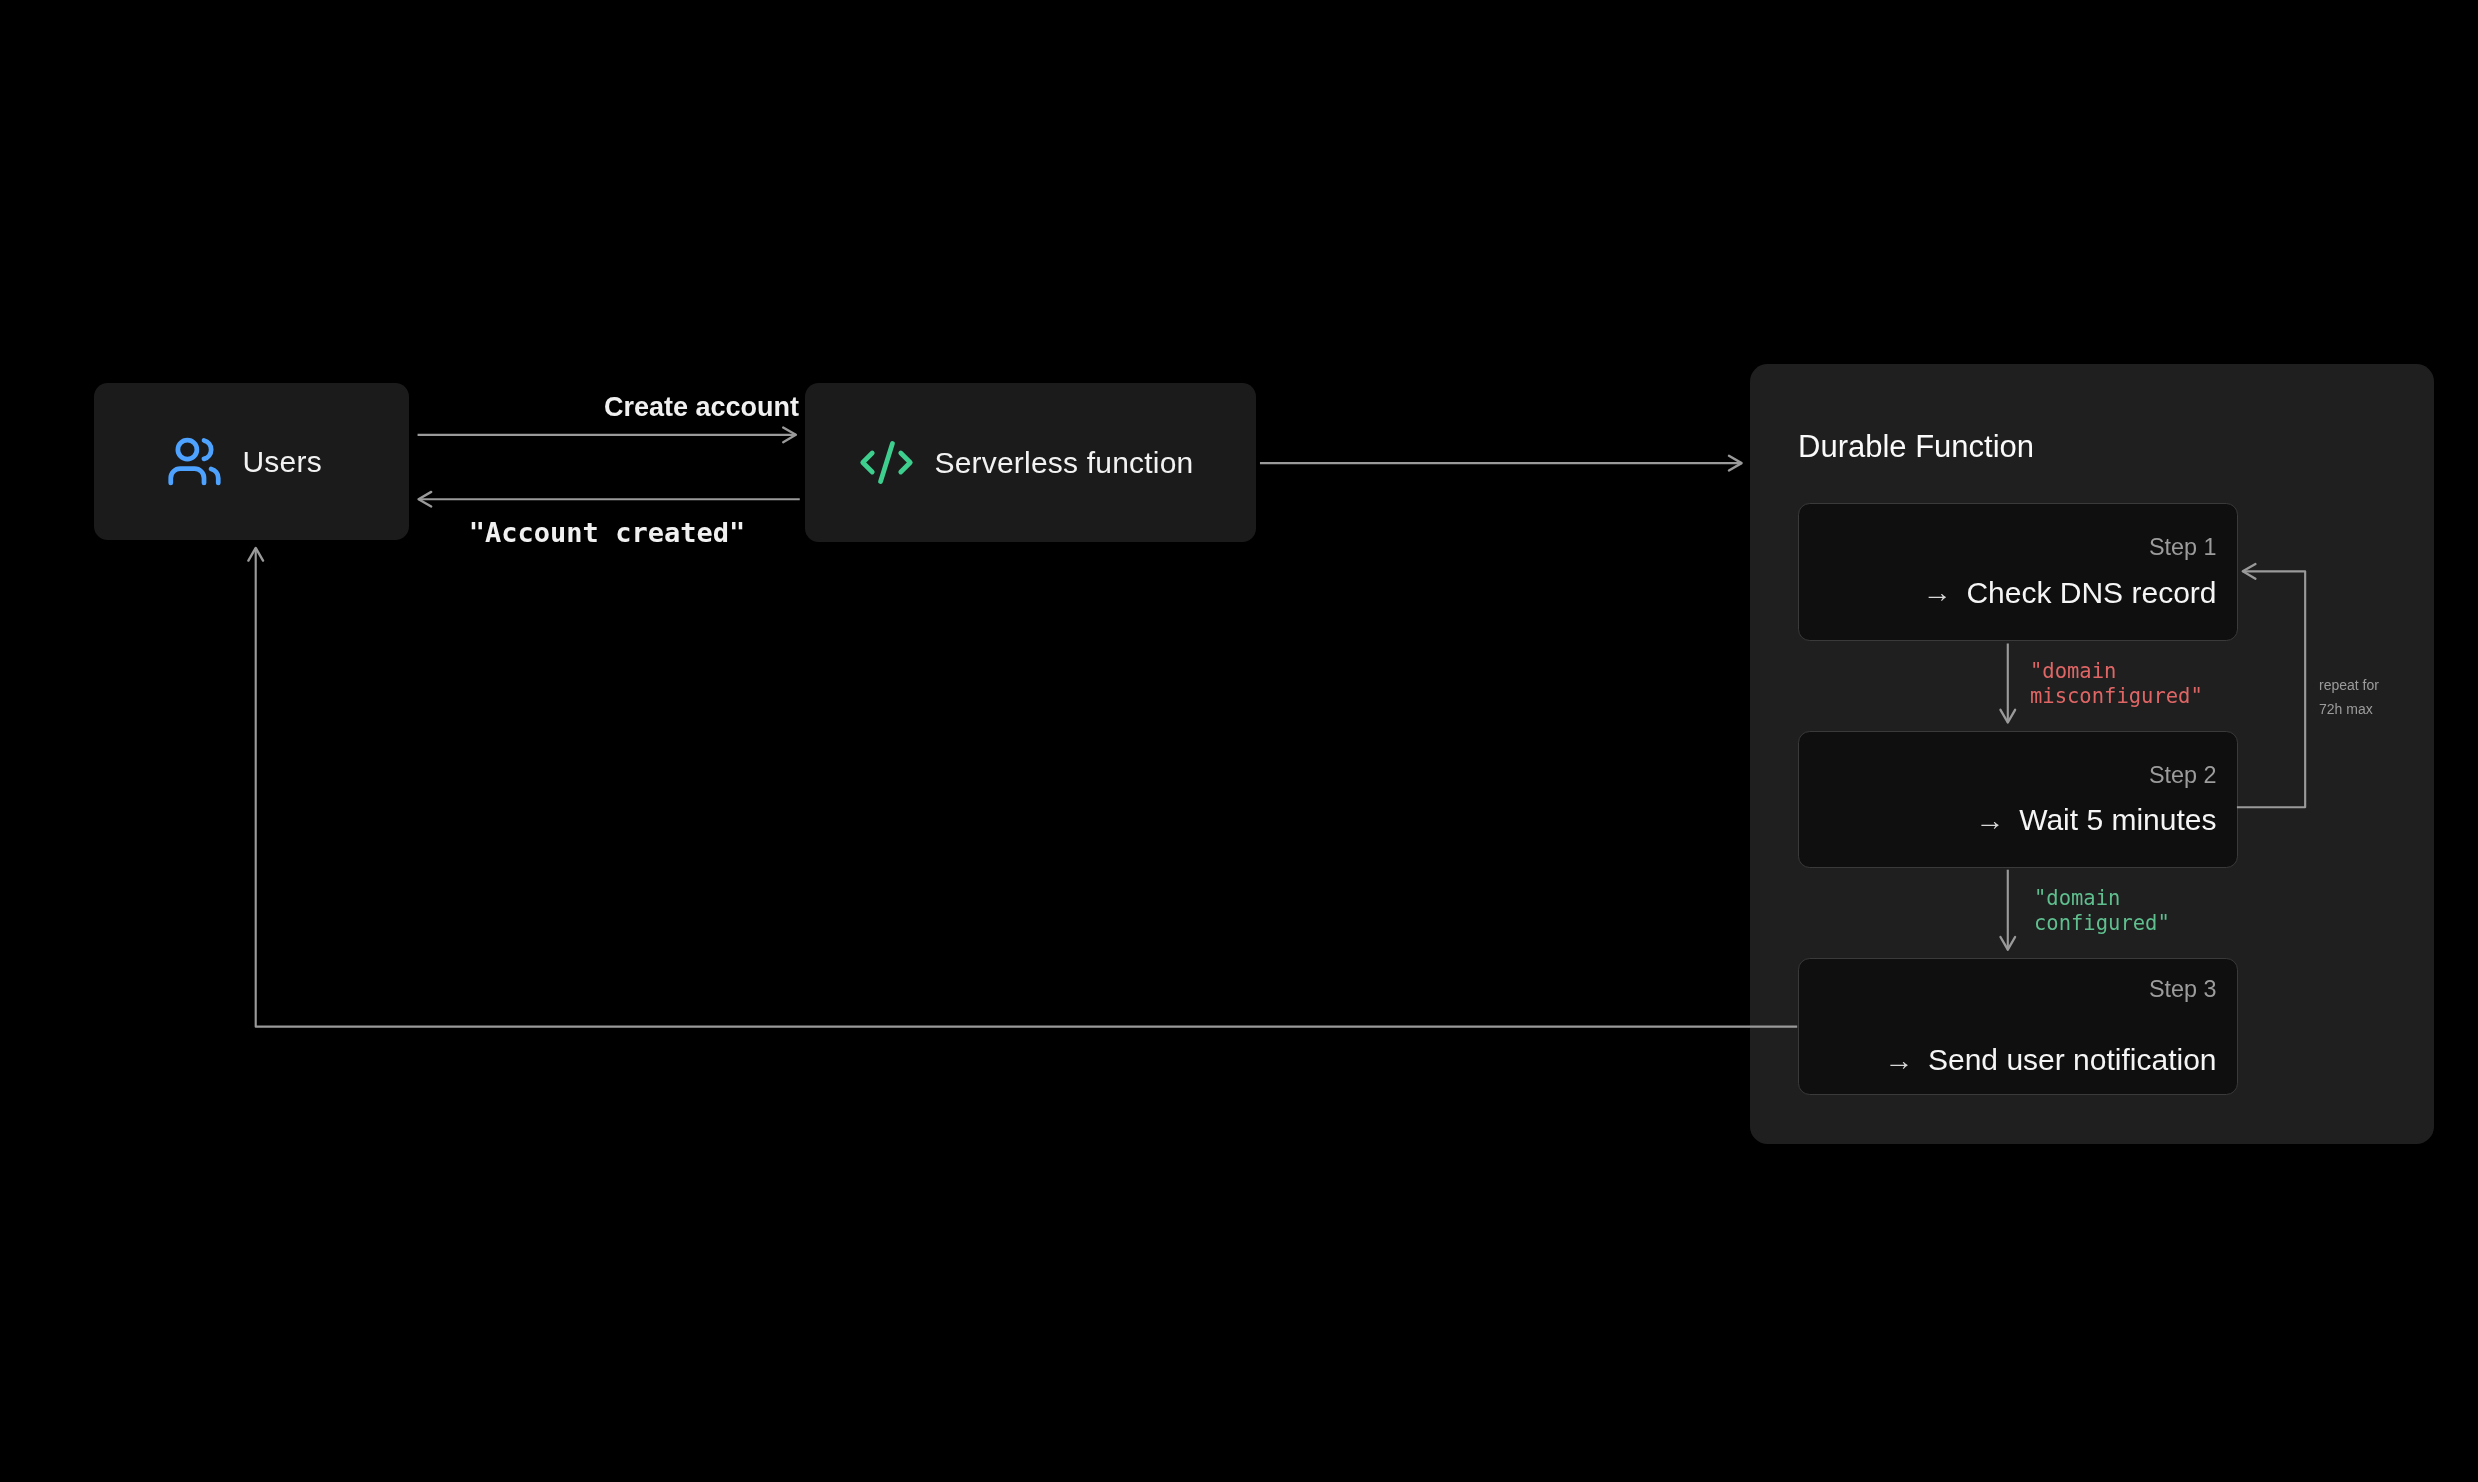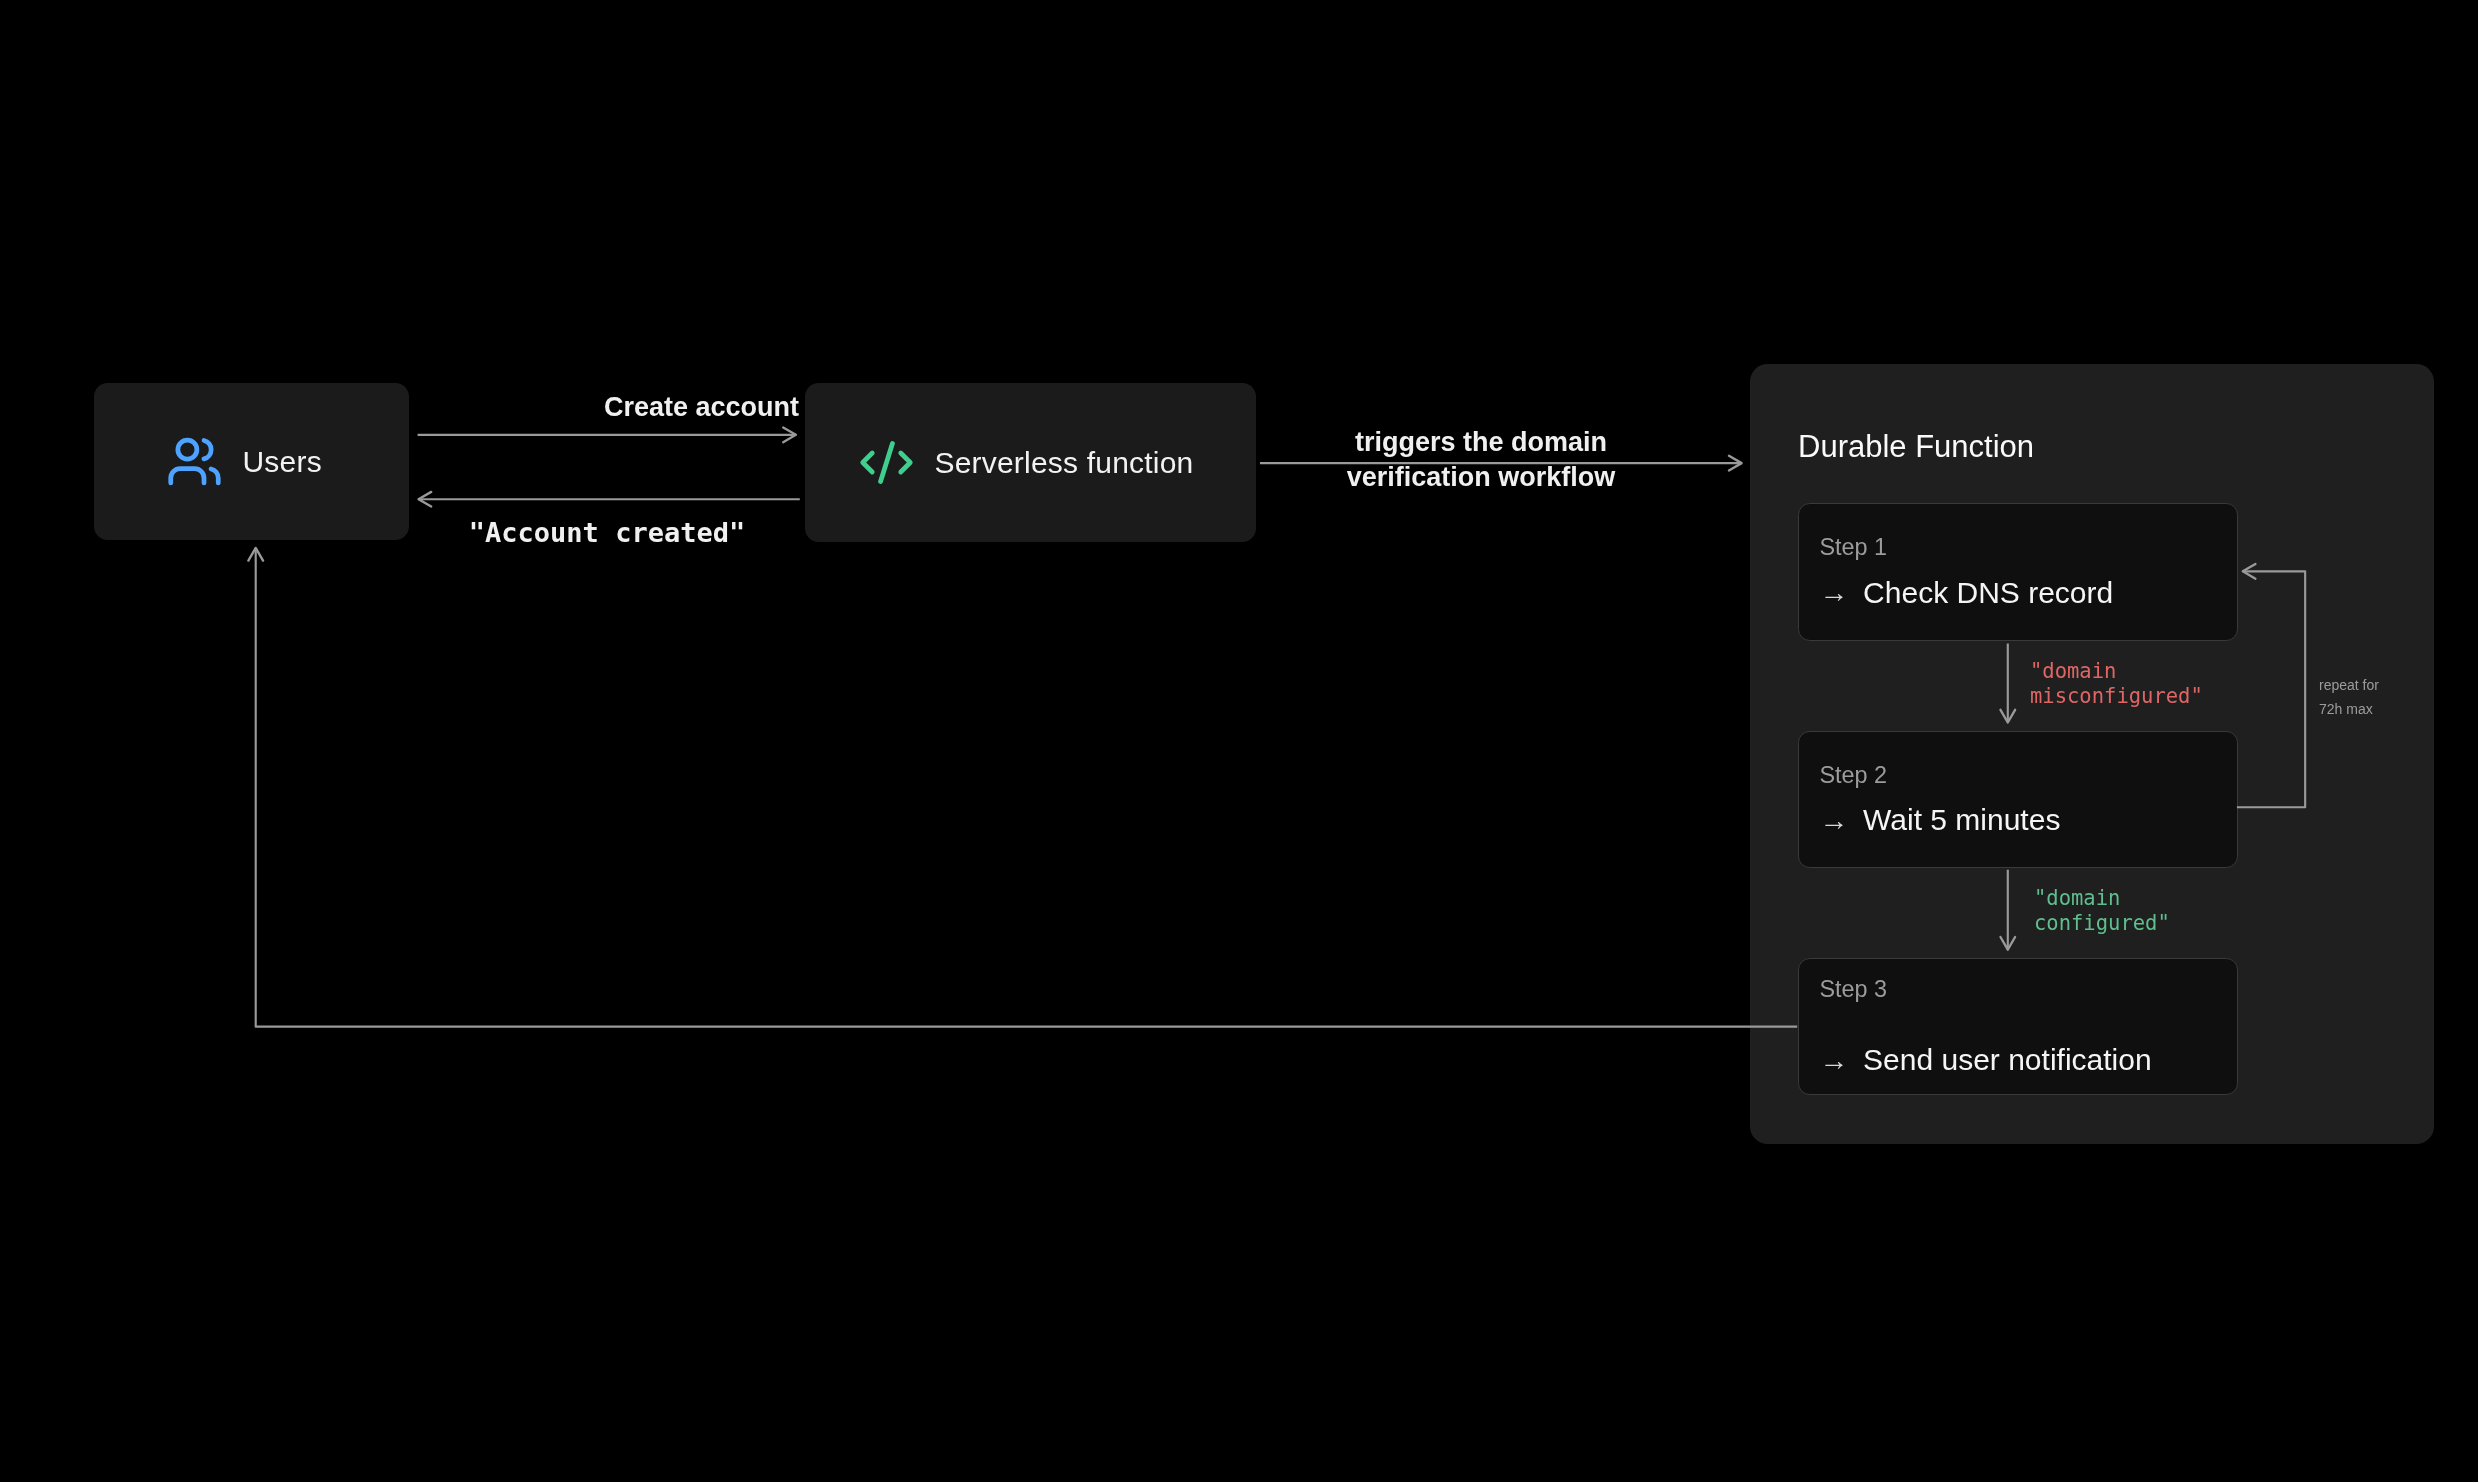--- a/index.html
+++ b/index.html
@@ -38,20 +38,21 @@
     left: 48px;
     width: 440px;
     background: #0f0f0f;
     border: 1px solid #3a3a3a;
     border-radius: 11.7px;
     display: flex;
     flex-direction: column;
     justify-content: center;
     gap: 14.6px;
     padding: 0 20.5px;
+    align-items: flex-end;
   }
   .step-1 { top: 139px; height: 138px; }
   .step-2 { top: 367px; height: 137px; }
   .step-3 { top: 594px; height: 137px; gap: 40px; }
   .step-label { font-size: 23.4px; color: #9c9c9c; }
   .step-action { font-size: 30px; color: #f5f5f5; display: flex; align-items: center; gap: 14.6px; }
   .step-arrow { color: #d8d8d8; font-size: 29px; }
 
   .edge-label { position: absolute; color: #f0f0f0; }
   .bold-label { font-weight: 700; font-size: 27px; }
@@ -135,24 +136,20 @@
       <line x1="2059" y1="892" x2="2059" y2="974" marker-end="url(#arrowhead)"></line>
       <polyline points="2294,828 2364,828 2364,586 2300,586" marker-end="url(#arrowhead)"></polyline>
       <polyline points="1843,1053 262,1053 262,562" marker-end="url(#arrowhead)"></polyline>
     </g>
   </svg>
 
   <div class="edge-label bold-label label-create">Create account</div>
 
   <div class="edge-label mono label-account-created">"Account created"</div>
 
-  <div class="edge-label bold-label label-triggers">
-    <div>triggers the domain</div>
-    <div>verification workflow</div>
-  </div>
 
   <div class="edge-label mono label-misconfigured">
     <div>"domain</div>
     <div>misconfigured"</div>
   </div>
 
   <div class="edge-label mono label-configured">
     <div>"domain</div>
     <div>configured"</div>
   </div>

